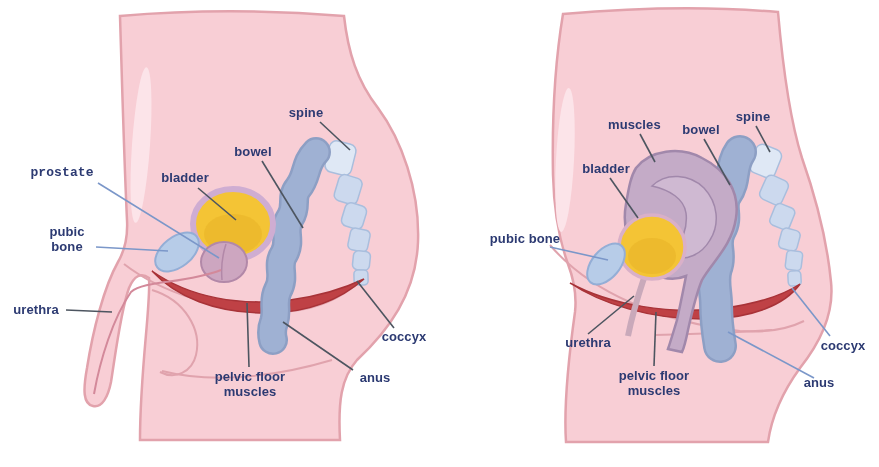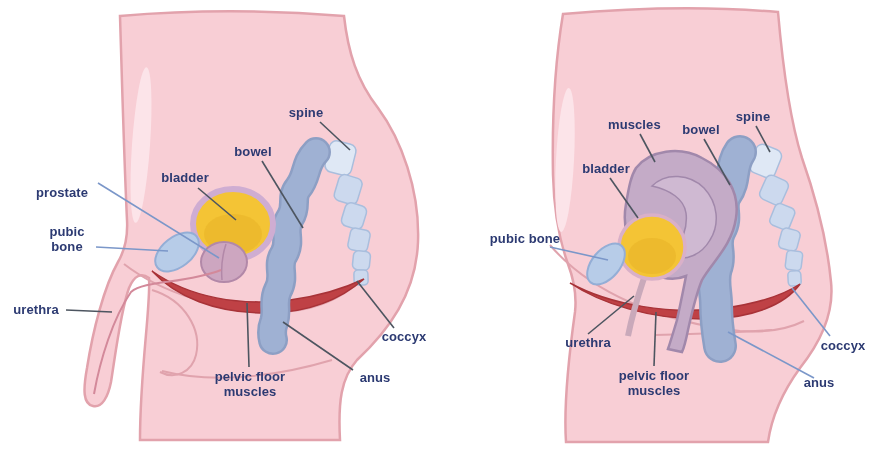--- a/index.html
+++ b/index.html
@@ -77,21 +77,21 @@
         <line x1="198" y1="188" x2="236" y2="220" stroke="#4d5560"></line>
         <line x1="98" y1="183" x2="219" y2="258" stroke="#7b97c9"></line>
         <line x1="96" y1="247" x2="168" y2="251" stroke="#7b97c9"></line>
         <line x1="66" y1="310" x2="112" y2="312" stroke="#4d5560"></line>
         <line x1="394" y1="328" x2="357" y2="281" stroke="#4d5560"></line>
         <line x1="353" y1="370" x2="283" y2="322" stroke="#4d5560"></line>
         <line x1="249" y1="367" x2="247" y2="303" stroke="#4d5560"></line>
       </g>
     </svg>
 
-    <div class="lbl" style="left:24px;top:185px;width:76px;">prostate</div>
+    <div class="lbl" style="left:24px;top:165px;width:76px;font-family:Liberation Mono, monospace;">prostate</div>
     <div class="lbl" style="left:37px;top:224px;width:60px;">pubic bone</div>
     <div class="lbl" style="left:6px;top:302px;width:60px;">urethra</div>
     <div class="lbl" style="left:152px;top:170px;width:66px;">bladder</div>
     <div class="lbl" style="left:226px;top:144px;width:54px;">bowel</div>
     <div class="lbl" style="left:281px;top:105px;width:50px;">spine</div>
     <div class="lbl" style="left:373px;top:329px;width:62px;">coccyx</div>
     <div class="lbl" style="left:351px;top:370px;width:48px;">anus</div>
     <div class="lbl" style="left:196px;top:369px;width:108px;">pelvic floor muscles</div>
   </div>
 

